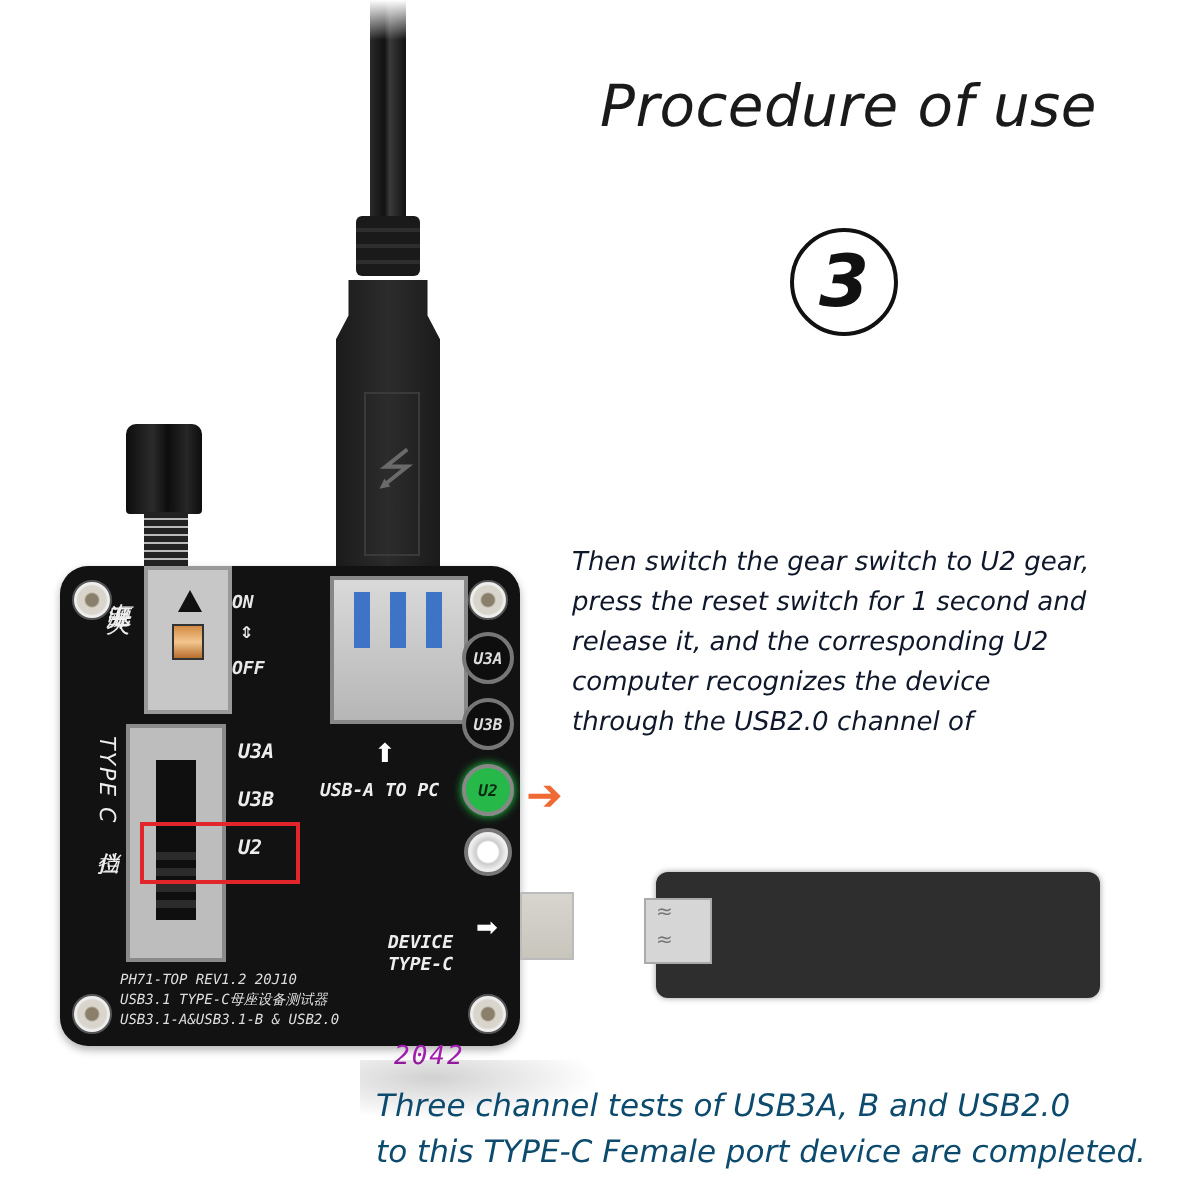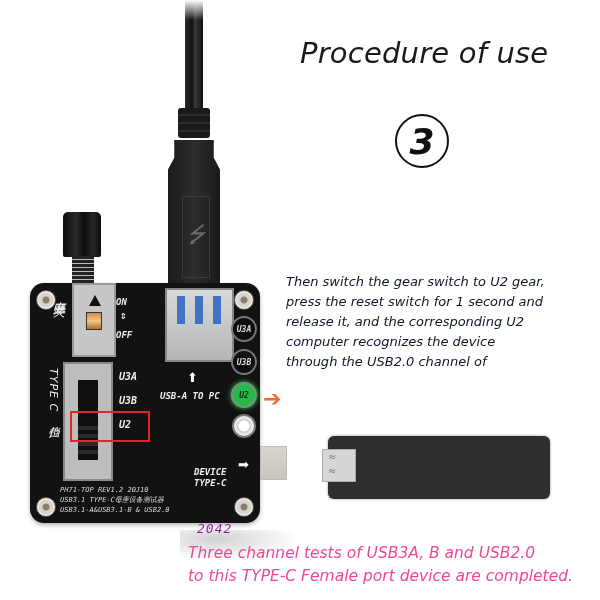--- a/index.html
+++ b/index.html
@@ -2,21 +2,21 @@
 <html><head>
 <meta charset="utf-8">
 <style>
   html, body { margin:0; padding:0; }
   body { width:600px; height:600px; background:#ffffff; position:relative; overflow:hidden; font-family:"DejaVu Sans", sans-serif; }
   .abs { position:absolute;font-style:italic; }
   .title { left:300px; top:36px; font-size:29px; color:#1a1a1a; font-family:"DejaVu Sans", sans-serif; letter-spacing:0.2px; }
   .step-circle { left:395px; top:114px; width:50px; height:50px; border:2px solid #111; border-radius:50%; display:flex; align-items:center; justify-content:center; font-size:36px; font-weight:bold; color:#111; font-family:"DejaVu Sans", sans-serif; }
   .desc { left:286px; top:272px; width:300px; font-size:13px; line-height:20px; color:#0f172a; }
   .desc div { white-space:nowrap; }
-  .footer { left:188px; top:542px; font-size:15.5px; line-height:23px; color:#ec4899; }
+  .footer { left:188px; top:542px; font-size:15.5px; line-height:23px; color:#0c4a6e; }
   .footer div { white-space:nowrap; }
 
   
   .cable { left:185px; top:0; width:18px; height:115px; background:linear-gradient(90deg,#2a2a2a,#111 40%,#3a3a3a 55%,#111); border-radius:0 0 4px 4px; }
   .cable-top-fade { left:180px; top:0; width:30px; height:20px; background:linear-gradient(#fff,rgba(255,255,255,0)); }
   .strain { left:178px; top:108px; width:32px; height:30px; background:repeating-linear-gradient(#1a1a1a 0 6px,#2e2e2e 6px 8px); border-radius:3px; }
   .plug { left:168px; top:140px; width:52px; height:148px; background:linear-gradient(90deg,#1b1b1b,#2c2c2c 50%,#1b1b1b); clip-path:polygon(12% 0,88% 0,88% 12%,100% 20%,100% 100%,0 100%,0 20%,12% 12%); border-radius:4px; }
   .plug-logo { left:182px; top:196px; width:26px; height:80px; border:1px solid #3a3a3a; color:#6a6a6a; font-size:22px; display:flex; align-items:center; justify-content:center; }
 
   

